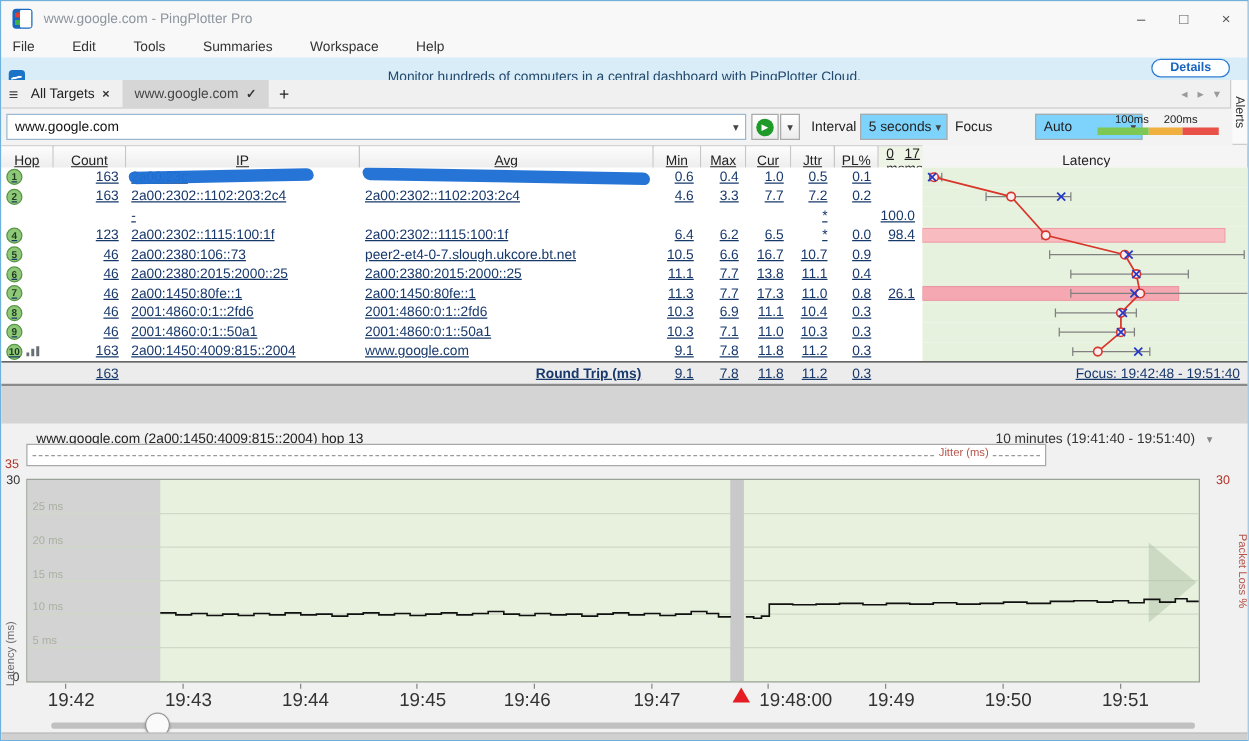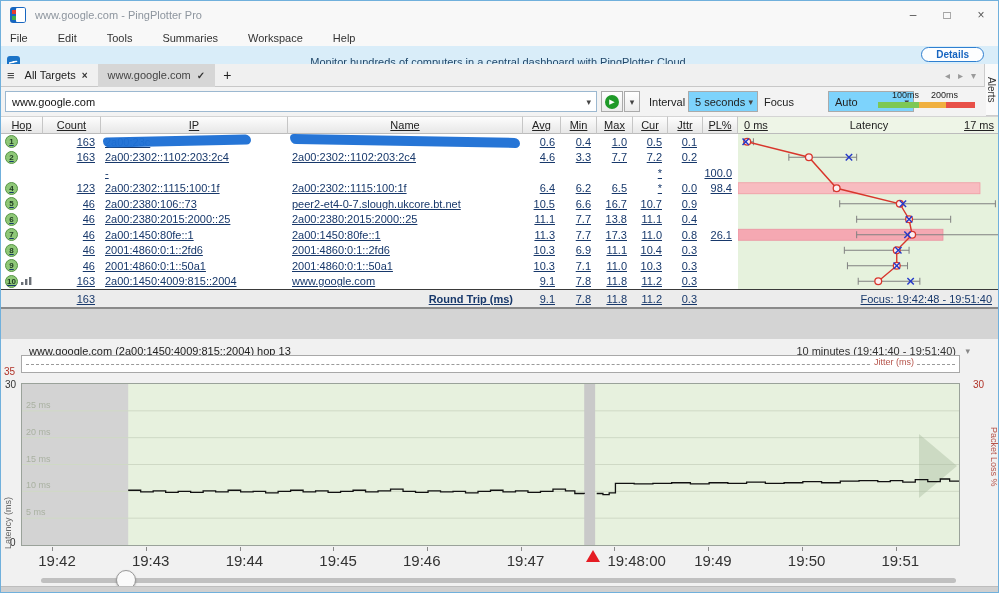--- a/index.html
+++ b/index.html
@@ -104,21 +104,21 @@
 
   
   .filler { position:absolute; left:0; top:308px; width:999px; height:30px; background:#d4d4d4; }
   .splitter { position:absolute; left:0; top:336px; width:999px; height:8px; text-align:center;
         font-size:8px; color:#555; letter-spacing:3px; line-height:8px; }
   .timeline { position:absolute; left:0; top:338px; width:999px; height:255px; background:#f1f1f1; }
   .tl-titlerow { position:absolute; left:0; top:6px; width:999px; height:16px; font-size:11px; color:#222;padding-left:36px; }
   .tl-title { position:absolute; left:28px; top:0; }
   .tl-range { position:absolute; right:44px; top:0; color:#333; }
   .tl-range-caret { position:absolute; right:30px; top:1px; color:#888; font-size:9px; }
-  .jitter-strip { position:absolute; left:20px; top:16px; width:939px; height:18px; background:#fff;
+  .jitter-strip { position:absolute; left:20px; top:16px; width:816px; height:18px; background:#fff;
         border:1px solid #a8a8a8; }
   .jitter-dash { position:absolute; left:4px; right:4px; top:8px; border-top:1px dashed #9a9a9a; }
   .jitter-label { position:absolute; right:42px; top:1px; font-size:9px; color:#b5534a; background:#fff; padding:0 3px; }
   .ax-label { position:absolute; font-size:10px; }
   .maroon { color:#b03328; }
   .dark { color:#333; }
   .vlabel-left { position:absolute; left:2px; top:90px; height:120px; writing-mode:vertical-rl;
         transform:rotate(180deg); font-size:9px; color:#666; }
   .vlabel-right { position:absolute; right:1px; top:88px; height:130px; writing-mode:vertical-rl;
         font-size:9px; color:#b5534a; }
@@ -217,21 +217,20 @@
           <i style="background: rgb(240, 176, 64); width: 28px;"></i>
           <i style="background: rgb(232, 80, 72); width: 29px;"></i>
         </div>
     </div>
   </div>
 
   <div class="thead grid-row" id="thead">
       <div class="th">Hop</div>
       <div class="th">Count</div>
       <div class="th">IP</div>
-      <div class="th">Name</div>
       <div class="th">Avg</div>
       <div class="th">Min</div>
       <div class="th">Max</div>
       <div class="th">Cur</div>
       <div class="th">Jttr</div>
       <div class="th">PL%</div>
       <div class="th graph-h">
         <span>0 ms</span>
         <span class="mid">Latency</span>
         <span>17 ms</span>

